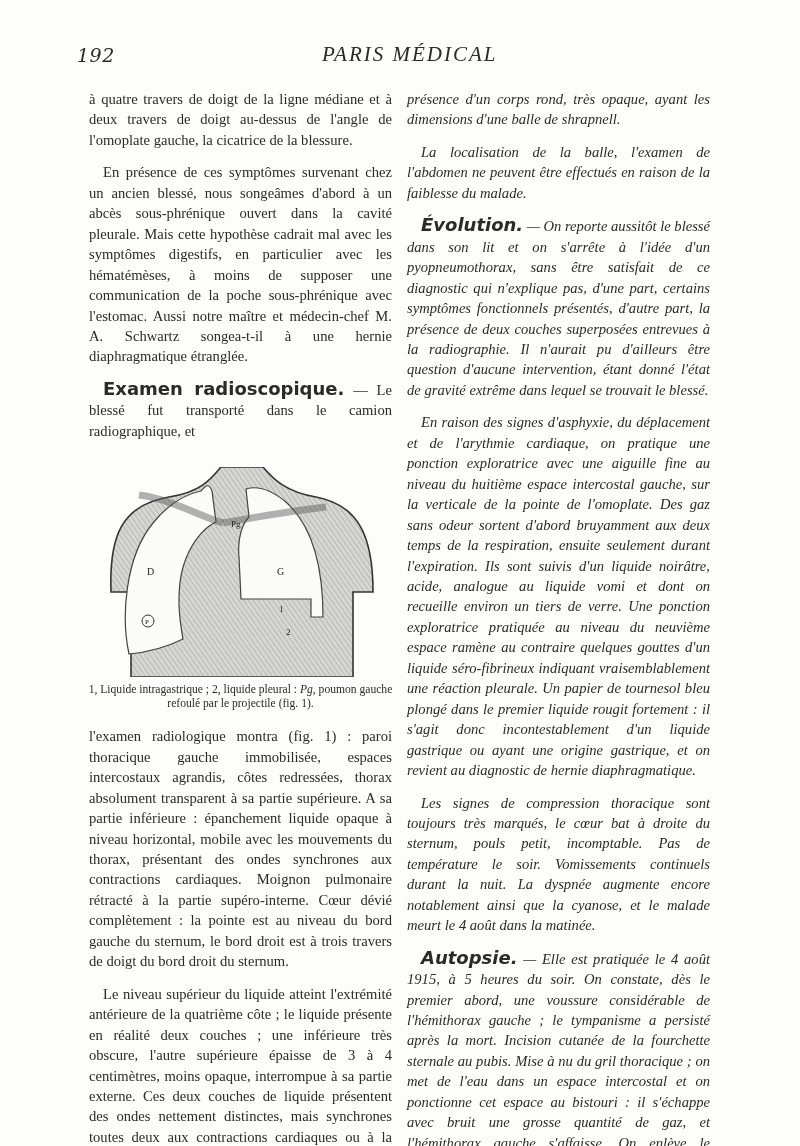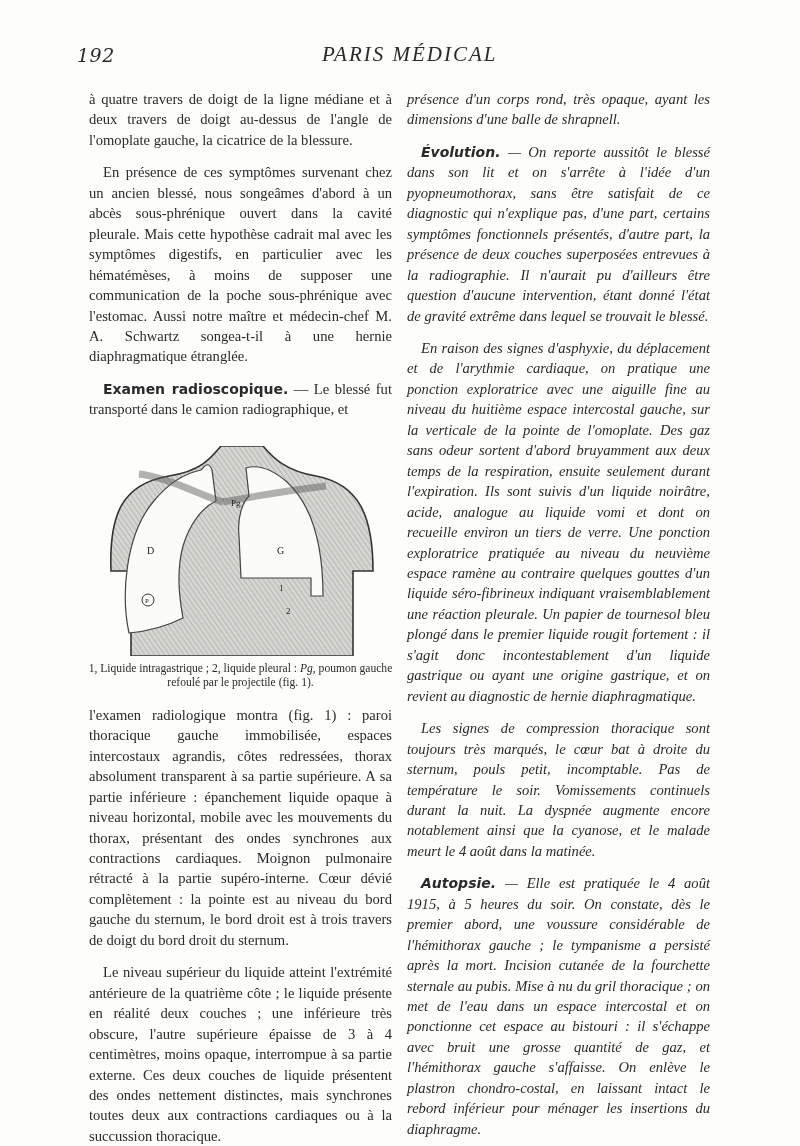--- a/index.html
+++ b/index.html
@@ -7,21 +7,21 @@
     width:800px; height:1146px; background:#fdfdfb; position:relative; overflow:hidden;
     font-family:"DejaVu Serif","Liberation Serif",serif; color:#2a2a2a;
   }
   .page-number { position:absolute; left:77px; top:44px; font-size:19px; letter-spacing:0.5px;font-style:italic; }
   .running-head { position:absolute; left:322px; top:42px; font-size:21px; font-style:italic; letter-spacing:2px; font-family:"Liberation Serif","DejaVu Serif",serif;text-align:right; }
   .column { position:absolute; width:327px; font-family:"Liberation Serif","DejaVu Serif",serif; font-size:14.6px; line-height:20.45px; text-align:justify; hyphens:none; }
   .col-left { left:77px; top:77px; }
   .col-right { left:395px; top:77px;font-style:italic; }
   .column p { margin:12px; text-indent:14px; }
   .column p.noindent { text-indent:0; }
-  .column b { font-family:"DejaVu Sans","Liberation Sans",sans-serif; font-weight:bold; font-size:14px; }
+  .column b { font-family:"DejaVu Sans","Liberation Sans",sans-serif; font-weight:bold; font-size:18px; }
   .figure { margin:26px 0 0 0; width:327px; }
   .figure svg { display:block; margin:0 auto; }
   .caption { font-size:11.6px; line-height:14px; text-align:center; margin:6px 0 15px 0; }
   .caption i { font-style:italic; }
 </style>
 </head>
 <body>
 
 <div class="page-number">192</div>
 <div class="running-head">PARIS MÉDICAL</div>
@@ -56,18 +56,19 @@
       <span>1, Liquide intragastrique ; 2, liquide pleural : </span><i>Pg</i><span>, poumon gauche refoulé par le projectile (fig. 1).</span>
     </div>
   </div>
 
   <p class="noindent">l'examen radiologique montra (fig. 1) : paroi thoracique gauche immobilisée, espaces intercostaux agrandis, côtes redressées, thorax absolument transparent à sa partie supérieure. A sa partie inférieure : épanchement liquide opaque à niveau horizontal, mobile avec les mouvements du thorax, présentant des ondes synchrones aux contractions cardiaques. Moignon pulmonaire rétracté à la partie supéro-interne. Cœur dévié complètement : la pointe est au niveau du bord gauche du sternum, le bord droit est à trois travers de doigt du bord droit du sternum.</p>
   <p>Le niveau supérieur du liquide atteint l'extrémité antérieure de la quatrième côte ; le liquide présente en réalité deux couches ; une inférieure très obscure, l'autre supérieure épaisse de 3 à 4 centimètres, moins opaque, interrompue à sa partie externe. Ces deux couches de liquide présentent des ondes nettement distinctes, mais synchrones toutes deux aux contractions cardiaques ou à la succussion thoracique.</p>
 </div>
 
 <div class="column col-right">
   <p class="noindent">présence d'un corps rond, très opaque, ayant les dimensions d'une balle de shrapnell.</p>
+  <p>La localisation de la balle, l'examen de l'abdomen ne peuvent être effectués en raison de la faiblesse du malade.</p>
   <p><b>Évolution.</b><span> — On reporte aussitôt le blessé dans son lit et on s'arrête à l'idée d'un pyopneumothorax, sans être satisfait de ce diagnostic qui n'explique pas, d'une part, certains symptômes fonctionnels présentés, d'autre part, la présence de deux couches superposées entrevues à la radiographie. Il n'aurait pu d'ailleurs être question d'aucune intervention, étant donné l'état de gravité extrême dans lequel se trouvait le blessé.</span></p>
   <p>En raison des signes d'asphyxie, du déplacement et de l'arythmie cardiaque, on pratique une ponction exploratrice avec une aiguille fine au niveau du huitième espace intercostal gauche, sur la verticale de la pointe de l'omoplate. Des gaz sans odeur sortent d'abord bruyamment aux deux temps de la respiration, ensuite seulement durant l'expiration. Ils sont suivis d'un liquide noirâtre, acide, analogue au liquide vomi et dont on recueille environ un tiers de verre. Une ponction exploratrice pratiquée au niveau du neuvième espace ramène au contraire quelques gouttes d'un liquide séro-fibrineux indiquant vraisemblablement une réaction pleurale. Un papier de tournesol bleu plongé dans le premier liquide rougit fortement : il s'agit donc incontestablement d'un liquide gastrique ou ayant une origine gastrique, et on revient au diagnostic de hernie diaphragmatique.</p>
   <p>Les signes de compression thoracique sont toujours très marqués, le cœur bat à droite du sternum, pouls petit, incomptable. Pas de température le soir. Vomissements continuels durant la nuit. La dyspnée augmente encore notablement ainsi que la cyanose, et le malade meurt le 4 août dans la matinée.</p>
   <p><b>Autopsie.</b><span> — Elle est pratiquée le 4 août 1915, à 5 heures du soir. On constate, dès le premier abord, une voussure considérable de l'hémithorax gauche ; le tympanisme a persisté après la mort. Incision cutanée de la fourchette sternale au pubis. Mise à nu du gril thoracique ; on met de l'eau dans un espace intercostal et on ponctionne cet espace au bistouri : il s'échappe avec bruit une grosse quantité de gaz, et l'hémithorax gauche s'affaisse. On enlève le plastron chondro-costal, en laissant intact le rebord inférieur pour ménager les insertions du diaphragme.</span></p>
   <p>On constate immédiatement (fig. 1) :</p>
 </div>
 
 </body></html>

